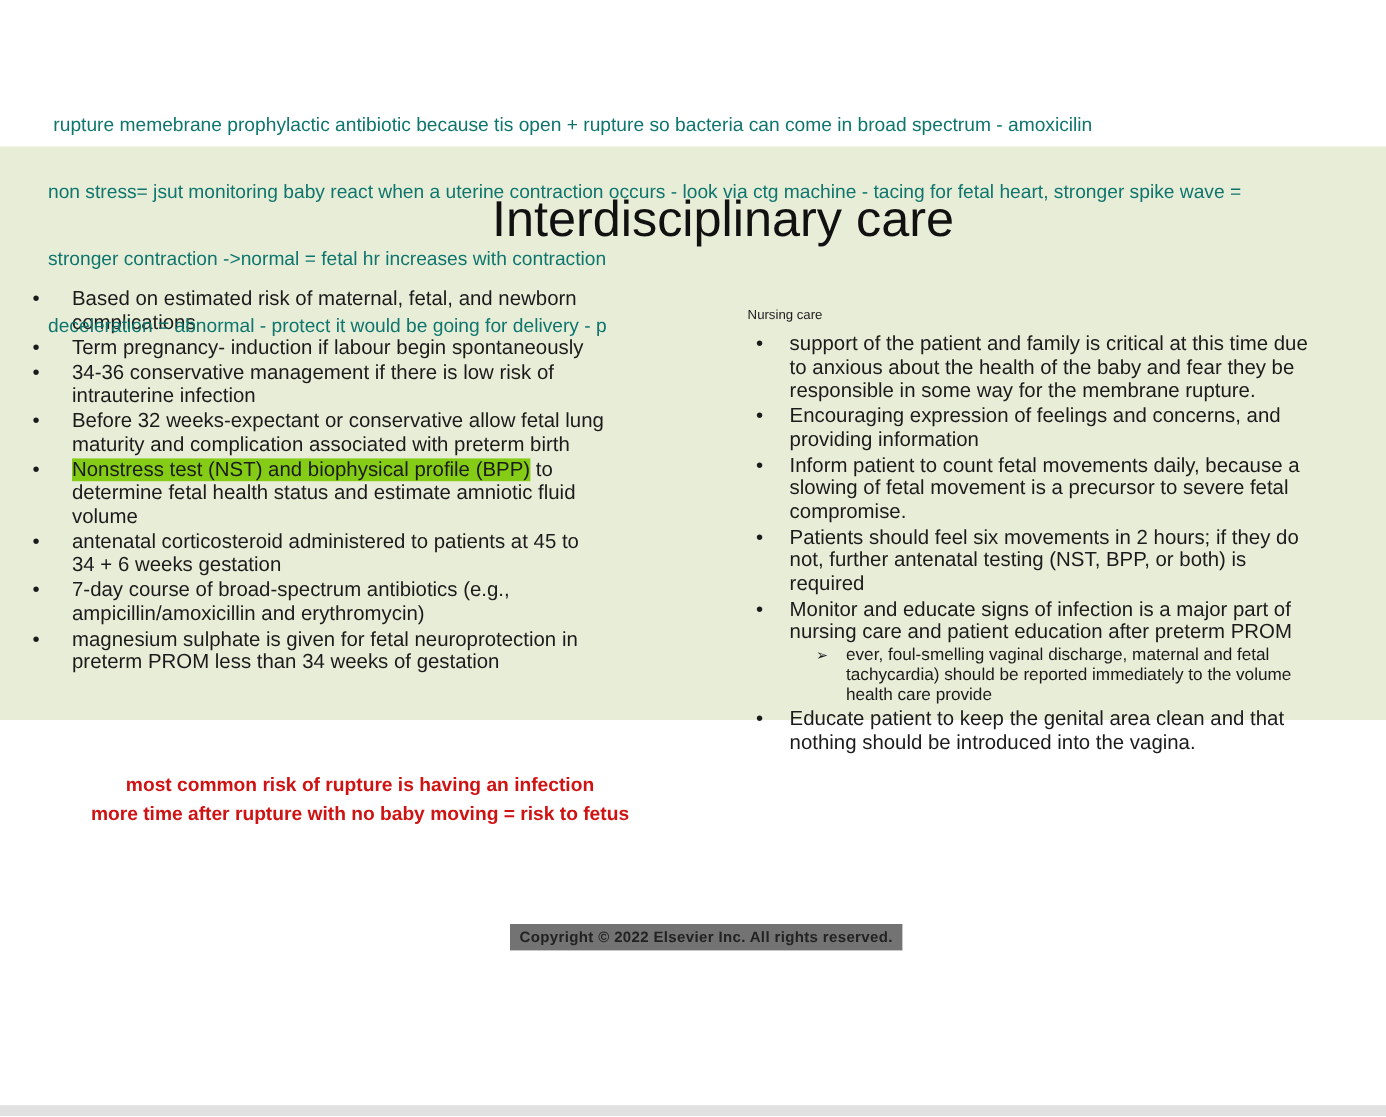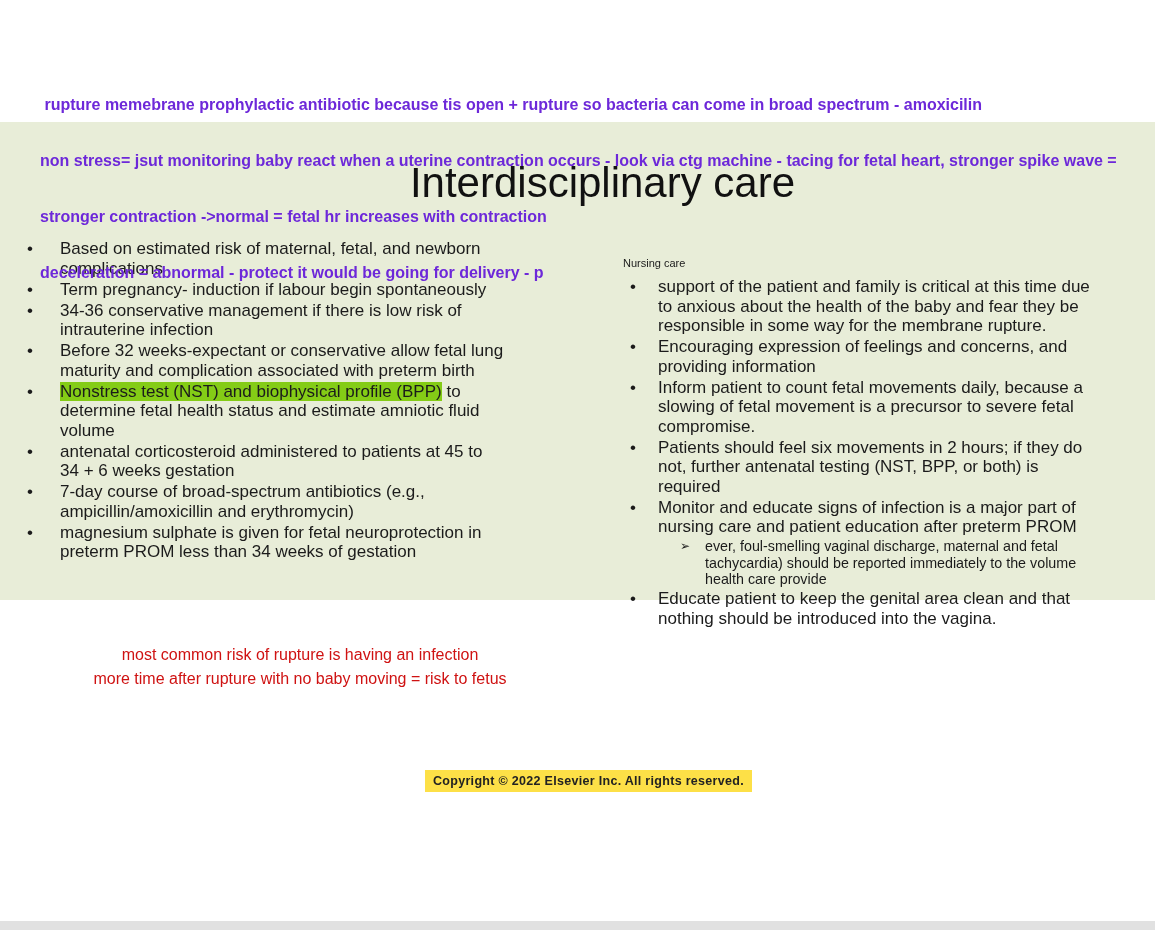--- a/index.html
+++ b/index.html
@@ -1,21 +1,21 @@
 <!DOCTYPE html>
 <html><head>
 <meta charset="utf-8">
 <style>
   html,body{margin:0;padding:0;}
   .page{position:relative;width:1155px;height:931px;background:#ffffff;overflow:hidden;
         font-family:"Liberation Sans","DejaVu Sans",sans-serif;color:#1b1b1b;}
 
   
   .top-notes{position:absolute;left:40px;top:59px;z-index:5;
-             font-size:16px;line-height:18.6px;font-weight:700;color:#6d28d9;white-space:pre;}
+             font-size:16px;line-height:18.6px;font-weight:400;color:#0f766e;white-space:pre;}
 
   
   .slide{position:absolute;left:0;top:122px;width:1155px;height:478px;background:#e8edd8;}
 
   .slide-title{position:absolute;left:50px;top:38px;width:1105px;text-align:center;
                font-size:42px;line-height:1.1;color:#111;letter-spacing:0;}
 
   .col{position:absolute;}
   .col-left{left:22px;top:117px;width:540px;}
   .col-right{left:623px;top:132px;width:532px;}
@@ -32,23 +32,23 @@
   .mk{position:absolute;left:5px;top:0;}
   .col-right .mk{left:7px;}
   .smk{position:absolute;left:53px;top:0;font-family:"DejaVu Sans",sans-serif;font-size:12px;}
   .col-right .smk{left:57px;}
 
   .txt{white-space:pre-wrap;}
   .hl{background:#84cc16;}
 
   
   .red-notes{position:absolute;left:30px;top:521px;width:540px;text-align:center;
-             font-size:16px;line-height:24px;font-weight:400;color:#cf1212;}
+             font-size:16px;line-height:24px;font-weight:700;color:#cf1212;}
 
-  .copyright{position:absolute;left:425px;top:648px;background:#fde047;color:#222;
+  .copyright{position:absolute;left:425px;top:648px;background:#737373;color:#222;
              font-size:12.5px;font-weight:bold;letter-spacing:0.3px;line-height:1.3;
              padding:3px 8px;white-space:nowrap;}
 
   .bottom-bar{position:absolute;left:0;top:921px;width:1155px;height:9px;background:#e1e1e1;}
 </style>
 </head>
 <body>
 
 <div class="page">
 

